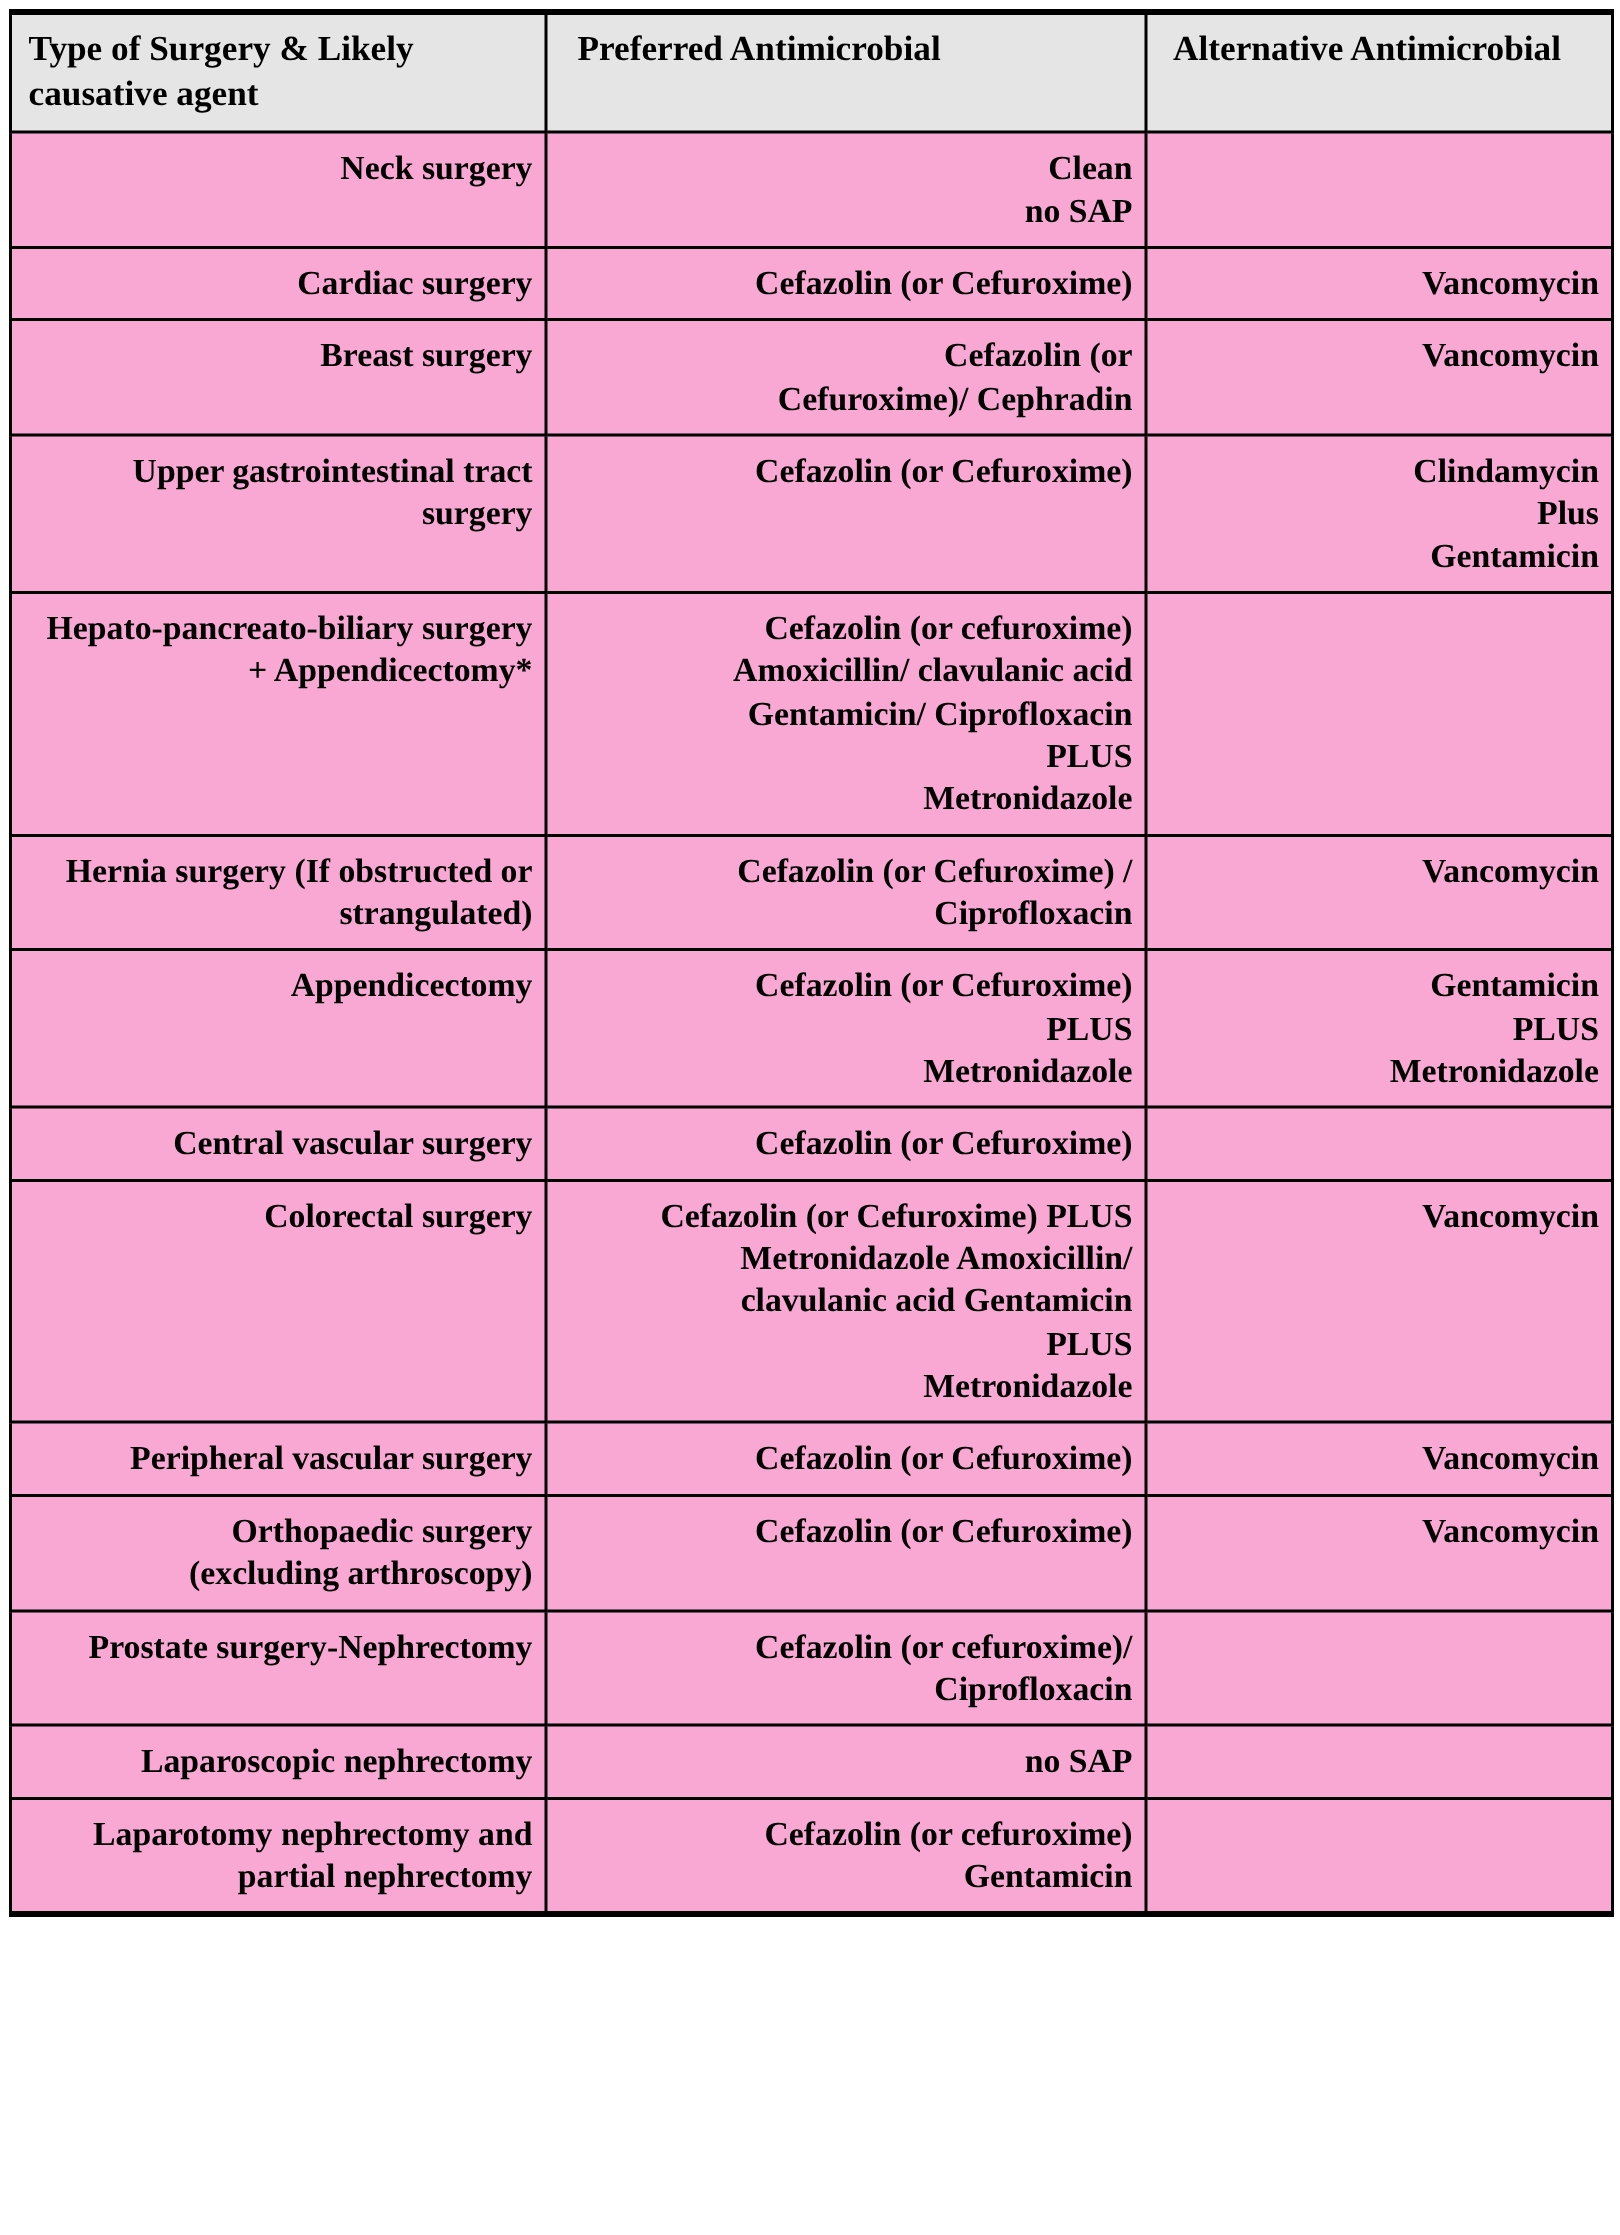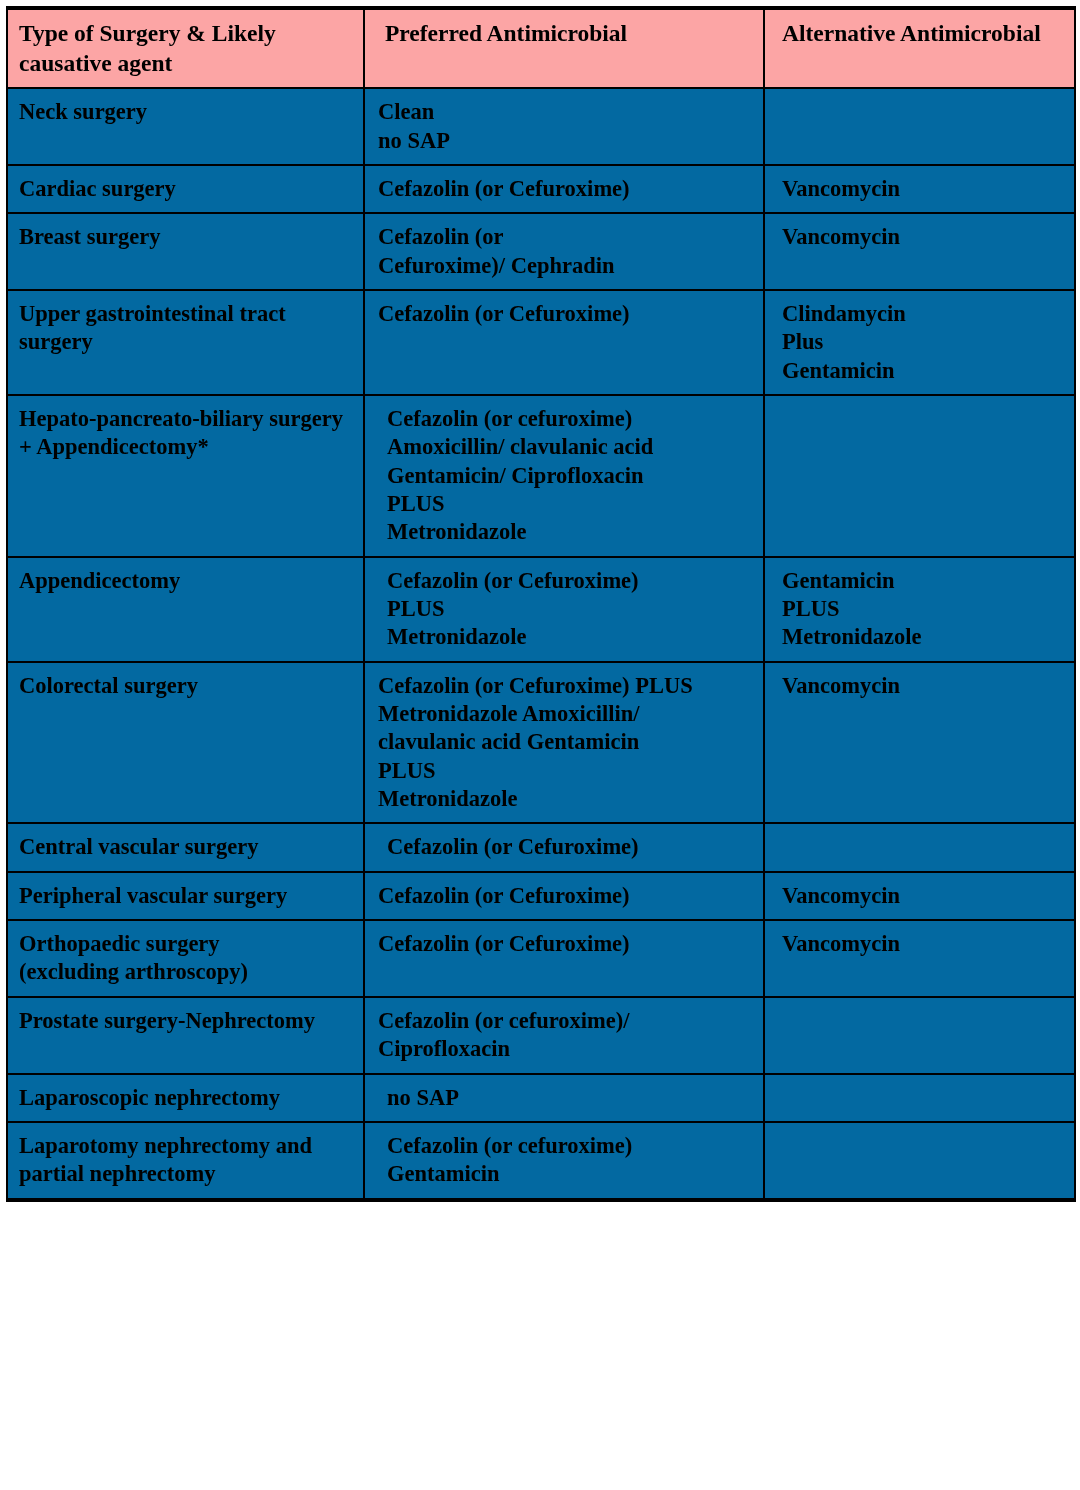--- a/index.html
+++ b/index.html
@@ -36,33 +36,34 @@
   table.sap-table th,
   table.sap-table td {
     border: 2px solid #000000;
     vertical-align: top;
     font-weight: bold;
     color: #000000;
     line-height: 1.26;
     padding: 9px 8px 9px 11px;
   }
   thead th {
-    background: #fca5a5;
+    background: #e5e5e5;
     font-size: 23.5px;
     padding-top: 11px;
     padding-bottom: 11px;
     text-align: left;
     border-bottom: 3px solid #000000;
   }
   thead th.h2 { padding-left: 20px; }
   thead th.h3 { padding-left: 17px; }
 
   tbody td {
-    background: #0369a1;
+    background: #f9a8d4;
     font-size: 22.5px;
+    text-align: right;
   }
   tbody td.col1 { padding-left: 11px; }
   tbody td.col2 { padding-left: 13px; }
   tbody td.col3 { padding-left: 17px; font-family: Liberation Serif, serif; }
 
   
   tbody td.indent { padding-left: 22px; }
 
   .cell-line { display: block; white-space: pre-wrap; }
   .cell-empty { display: block; min-height: 1px; }
@@ -143,61 +144,73 @@
             <span class="cell-line">Gentamicin/ Ciprofloxacin</span>
             <span class="cell-line">PLUS</span>
             <span class="cell-line">Metronidazole</span>
           </td>
           <td class="col3">
             <span class="cell-empty"></span>
           </td>
         </tr>
         <tr>
           <td class="col1">
+            <span class="cell-line">Hernia surgery (If obstructed or strangulated)</span>
+          </td>
+          <td class="col2">
+            <span class="cell-line">Cefazolin (or Cefuroxime) /</span>
+            <span class="cell-line">Ciprofloxacin</span>
+          </td>
+          <td class="col3">
+            <span class="cell-line">Vancomycin</span>
+          </td>
+        </tr>
+        <tr>
+          <td class="col1">
             <span class="cell-line">Appendicectomy</span>
           </td>
           <td class="col2 indent">
             <span class="cell-line">Cefazolin (or Cefuroxime)</span>
             <span class="cell-line">PLUS</span>
             <span class="cell-line">Metronidazole</span>
           </td>
           <td class="col3">
             <span class="cell-line">Gentamicin</span>
             <span class="cell-line">PLUS</span>
             <span class="cell-line">Metronidazole</span>
+          </td>
+        </tr>
+        <tr>
+          <td class="col1">
+            <span class="cell-line">Central vascular surgery</span>
+          </td>
+          <td class="col2 indent">
+            <span class="cell-line">Cefazolin (or Cefuroxime)</span>
+          </td>
+          <td class="col3">
+            <span class="cell-empty"></span>
           </td>
         </tr>
         <tr>
           <td class="col1">
             <span class="cell-line">Colorectal surgery</span>
           </td>
           <td class="col2">
             <span class="cell-line">Cefazolin (or Cefuroxime) PLUS</span>
             <span class="cell-line">Metronidazole Amoxicillin/</span>
             <span class="cell-line">clavulanic acid Gentamicin</span>
             <span class="cell-line">PLUS</span>
             <span class="cell-line">Metronidazole</span>
           </td>
           <td class="col3">
             <span class="cell-line">Vancomycin</span>
           </td>
         </tr>
         <tr>
           <td class="col1">
-            <span class="cell-line">Central vascular surgery</span>
-          </td>
-          <td class="col2 indent">
-            <span class="cell-line">Cefazolin (or Cefuroxime)</span>
-          </td>
-          <td class="col3">
-            <span class="cell-empty"></span>
-          </td>
-        </tr>
-        <tr>
-          <td class="col1">
             <span class="cell-line">Peripheral vascular surgery</span>
           </td>
           <td class="col2">
             <span class="cell-line">Cefazolin (or Cefuroxime)</span>
           </td>
           <td class="col3">
             <span class="cell-line">Vancomycin</span>
           </td>
         </tr>
         <tr>

